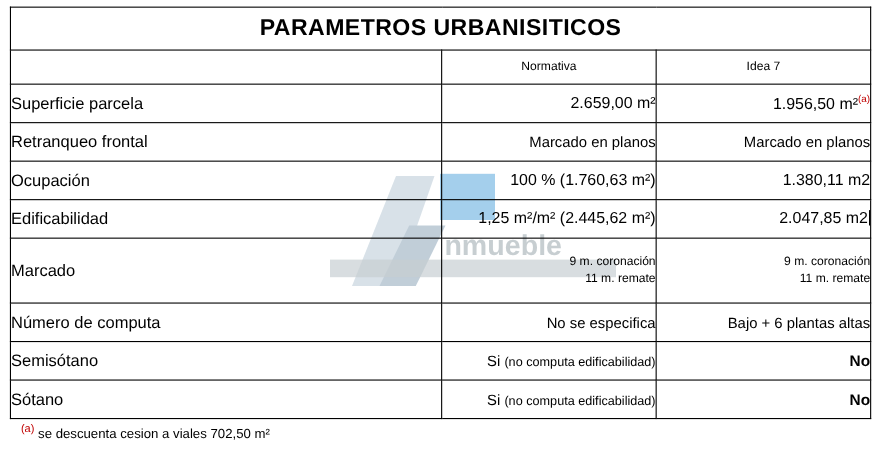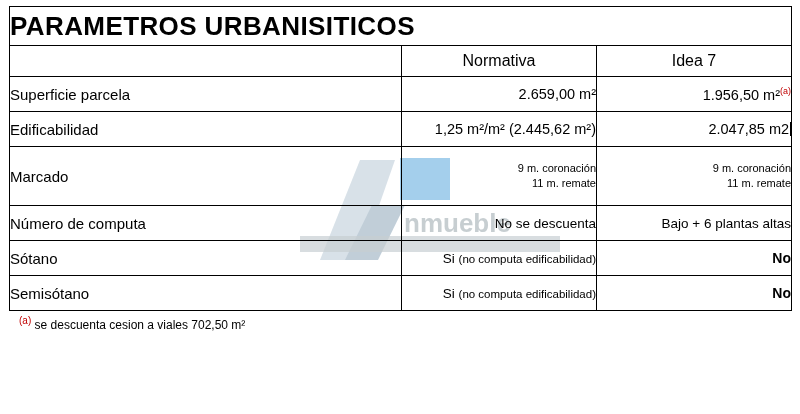--- a/index.html
+++ b/index.html
@@ -41,35 +41,35 @@
     table-layout: fixed;
   }
   table.params td {
     border: 1px solid #000;
     padding: 0;
     vertical-align: middle;
     background: transparent;
   }
 
   .title-cell {
-    text-align: left;
-    font-size: 26px;
+    text-align: center;
+    font-size: 21px;
     font-weight: bold;
     letter-spacing: 0.4px;
     height: 38px;
     line-height: 38px;
   }
 
   .col-label { width: 392px; }
   .col-a { width: 195px; }
   .col-b { width: 195px; }
 
   .hdr {
     text-align: center;
-    font-size: 16px;
+    font-size: 11px;
     height: 30px;
   }
   .hdr-blank { border-right: 1px solid #000; }
 
   .rowlabel {
     font-size: 15px;
     padding-left: 10px;
     height: 34px;
     margin-left: 20px;
   }
@@ -137,21 +137,31 @@
         <td class="hdr">Idea 7</td>
       </tr>
 
       <tr>
         <td class="rowlabel">Superficie parcela</td>
         <td class="val big">2.659,00 m²</td>
         <td class="val big"><span>1.956,50 m²</span><span class="sup-red">(a)</span></td>
       </tr>
 
 
-
+      <tr>
+        <td class="rowlabel">Retranqueo frontal</td>
+        <td class="val">Marcado en planos</td>
+        <td class="val">Marcado en planos</td>
+      </tr>
+
+      <tr>
+        <td class="rowlabel">Ocupación</td>
+        <td class="val big">100 % (1.760,63 m²)</td>
+        <td class="val big">1.380,11 m2</td>
+      </tr>
 
       <tr>
         <td class="rowlabel">Edificabilidad</td>
         <td class="val big">1,25 m²/m² (2.445,62 m²)</td>
         <td class="val big"><span>2.047,85 m2</span><span class="caret"></span></td>
       </tr>
 
       <tr>
         <td class="rowlabel">Marcado</td>
         <td class="val two-line">
@@ -159,32 +169,32 @@
           <div>11 m. remate</div>
         </td>
         <td class="val two-line">
           <div>9 m. coronación</div>
           <div>11 m. remate</div>
         </td>
       </tr>
 
       <tr>
         <td class="rowlabel">Número de computa</td>
-        <td class="val">No se descuenta</td>
+        <td class="val">No se especifica</td>
         <td class="val">Bajo + 6 plantas altas</td>
+      </tr>
+
+      <tr>
+        <td class="rowlabel">Semisótano</td>
+        <td class="val"><span>Si </span><span class="paren-small">(no computa edificabilidad)</span></td>
+        <td class="val bold">No</td>
       </tr>
 
       <tr>
         <td class="rowlabel">Sótano</td>
         <td class="val"><span>Si </span><span class="paren-small">(no computa edificabilidad)</span></td>
         <td class="val bold">No</td>
       </tr>
-
-      <tr>
-        <td class="rowlabel">Semisótano</td>
-        <td class="val"><span>Si </span><span class="paren-small">(no computa edificabilidad)</span></td>
-        <td class="val bold">No</td>
-      </tr>
     </tbody>
   </table>
 
   <div class="footnote"><span class="fn-mark">(a)</span><span> se descuenta cesion a viales 702,50 m²</span></div>
 </div>
 
 </body></html>

